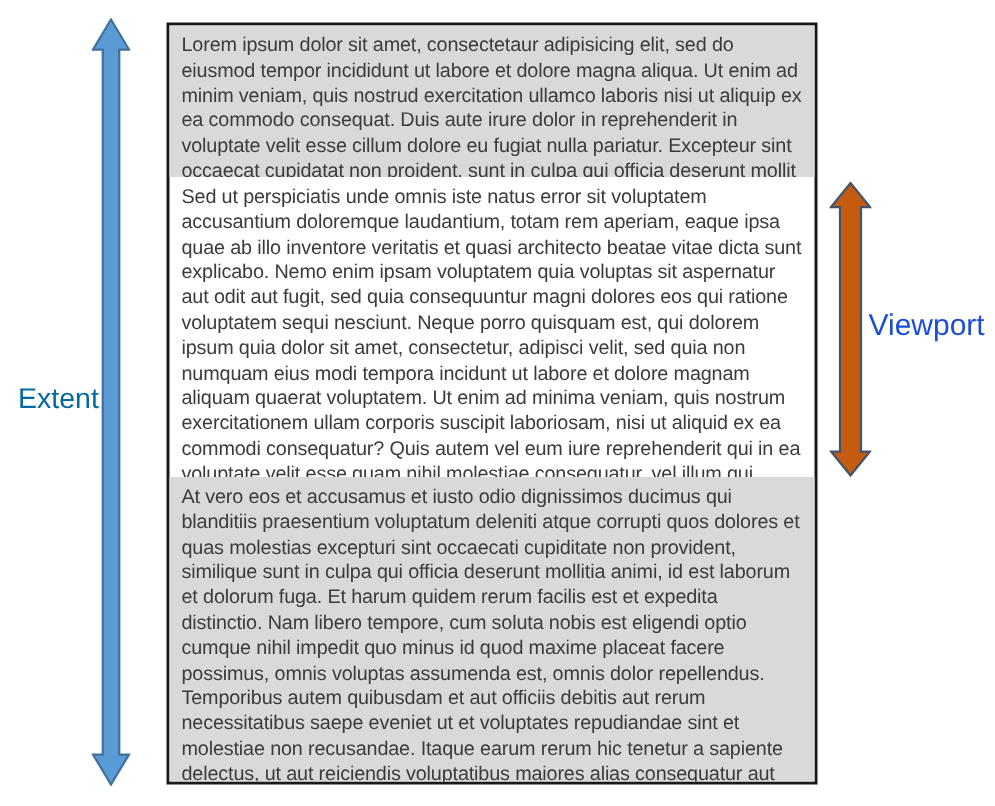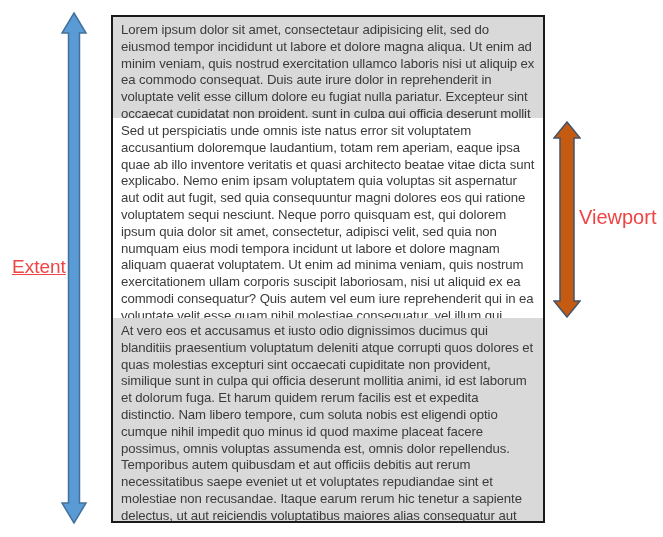--- a/index.html
+++ b/index.html
@@ -58,27 +58,27 @@
 </style>
 </head>
 <body>
 
 <div class="canvas">
 
   <svg class="arrow-svg extent-arrow-svg" width="26" height="512" viewBox="0 0 26 512">
     <polygon points="13,1 25,21 18.5,21 18.5,491 25,491 13,511 1,491 7.5,491 7.5,21 1,21" stroke-width="1.5" stroke-linejoin="miter" style="fill: rgb(91, 155, 213); stroke: rgb(65, 113, 156);"></polygon>
   </svg>
 
-  <div class="axis-label extent-label" style="color: #ef4444; text-decoration: underline;">Extent</div>
+  <div class="axis-label extent-label" style="color: #0369a1;">Extent</div>
 
   <div class="text-box" style="border-color: rgb(26, 26, 26); color: rgb(59, 59, 59);">
     <div class="para para-1" style="background-color: rgb(217, 217, 217);">Lorem ipsum dolor sit amet, consectetaur adipisicing elit, sed do eiusmod tempor incididunt ut labore et dolore magna aliqua. Ut enim ad minim veniam, quis nostrud exercitation ullamco laboris nisi ut aliquip ex ea commodo consequat. Duis aute irure dolor in reprehenderit in voluptate velit esse cillum dolore eu fugiat nulla pariatur. Excepteur sint occaecat cupidatat non proident, sunt in culpa qui officia deserunt mollit anim id est laborum."</div>
     <div class="para para-2">Sed ut perspiciatis unde omnis iste natus error sit voluptatem accusantium doloremque laudantium, totam rem aperiam, eaque ipsa quae ab illo inventore veritatis et quasi architecto beatae vitae dicta sunt explicabo. Nemo enim ipsam voluptatem quia voluptas sit aspernatur aut odit aut fugit, sed quia consequuntur magni dolores eos qui ratione voluptatem sequi nesciunt. Neque porro quisquam est, qui dolorem ipsum quia dolor sit amet, consectetur, adipisci velit, sed quia non numquam eius modi tempora incidunt ut labore et dolore magnam aliquam quaerat voluptatem. Ut enim ad minima veniam, quis nostrum exercitationem ullam corporis suscipit laboriosam, nisi ut aliquid ex ea commodi consequatur? Quis autem vel eum iure reprehenderit qui in ea voluptate velit esse quam nihil molestiae consequatur, vel illum qui dolorem eum fugiat quo voluptas nulla pariatur?</div>
     <div class="para para-3" style="background-color: rgb(217, 217, 217);">At vero eos et accusamus et iusto odio dignissimos ducimus qui blanditiis praesentium voluptatum deleniti atque corrupti quos dolores et quas molestias excepturi sint occaecati cupiditate non provident, similique sunt in culpa qui officia deserunt mollitia animi, id est laborum et dolorum fuga. Et harum quidem rerum facilis est et expedita distinctio. Nam libero tempore, cum soluta nobis est eligendi optio cumque nihil impedit quo minus id quod maxime placeat facere possimus, omnis voluptas assumenda est, omnis dolor repellendus. Temporibus autem quibusdam et aut officiis debitis aut rerum necessitatibus saepe eveniet ut et voluptates repudiandae sint et molestiae non recusandae. Itaque earum rerum hic tenetur a sapiente delectus, ut aut reiciendis voluptatibus maiores alias consequatur aut perferendis doloribus asperiores repellat.</div>
   </div>
 
   <svg class="arrow-svg viewport-arrow-svg" width="28" height="197" viewBox="0 0 28 197">
     <polygon points="14,1 27,17 21,17 21,180 27,180 14,196 1,180 7,180 7,17 1,17" stroke-width="1.5" stroke-linejoin="miter" style="fill: rgb(197, 90, 17); stroke: rgb(68, 84, 106);"></polygon>
   </svg>
 
-  <div class="axis-label viewport-label" style="color: #ef4444;">Viewport</div>
+  <div class="axis-label viewport-label" style="color: #1d4ed8;">Viewport</div>
 
 </div>
 
 </body></html>

